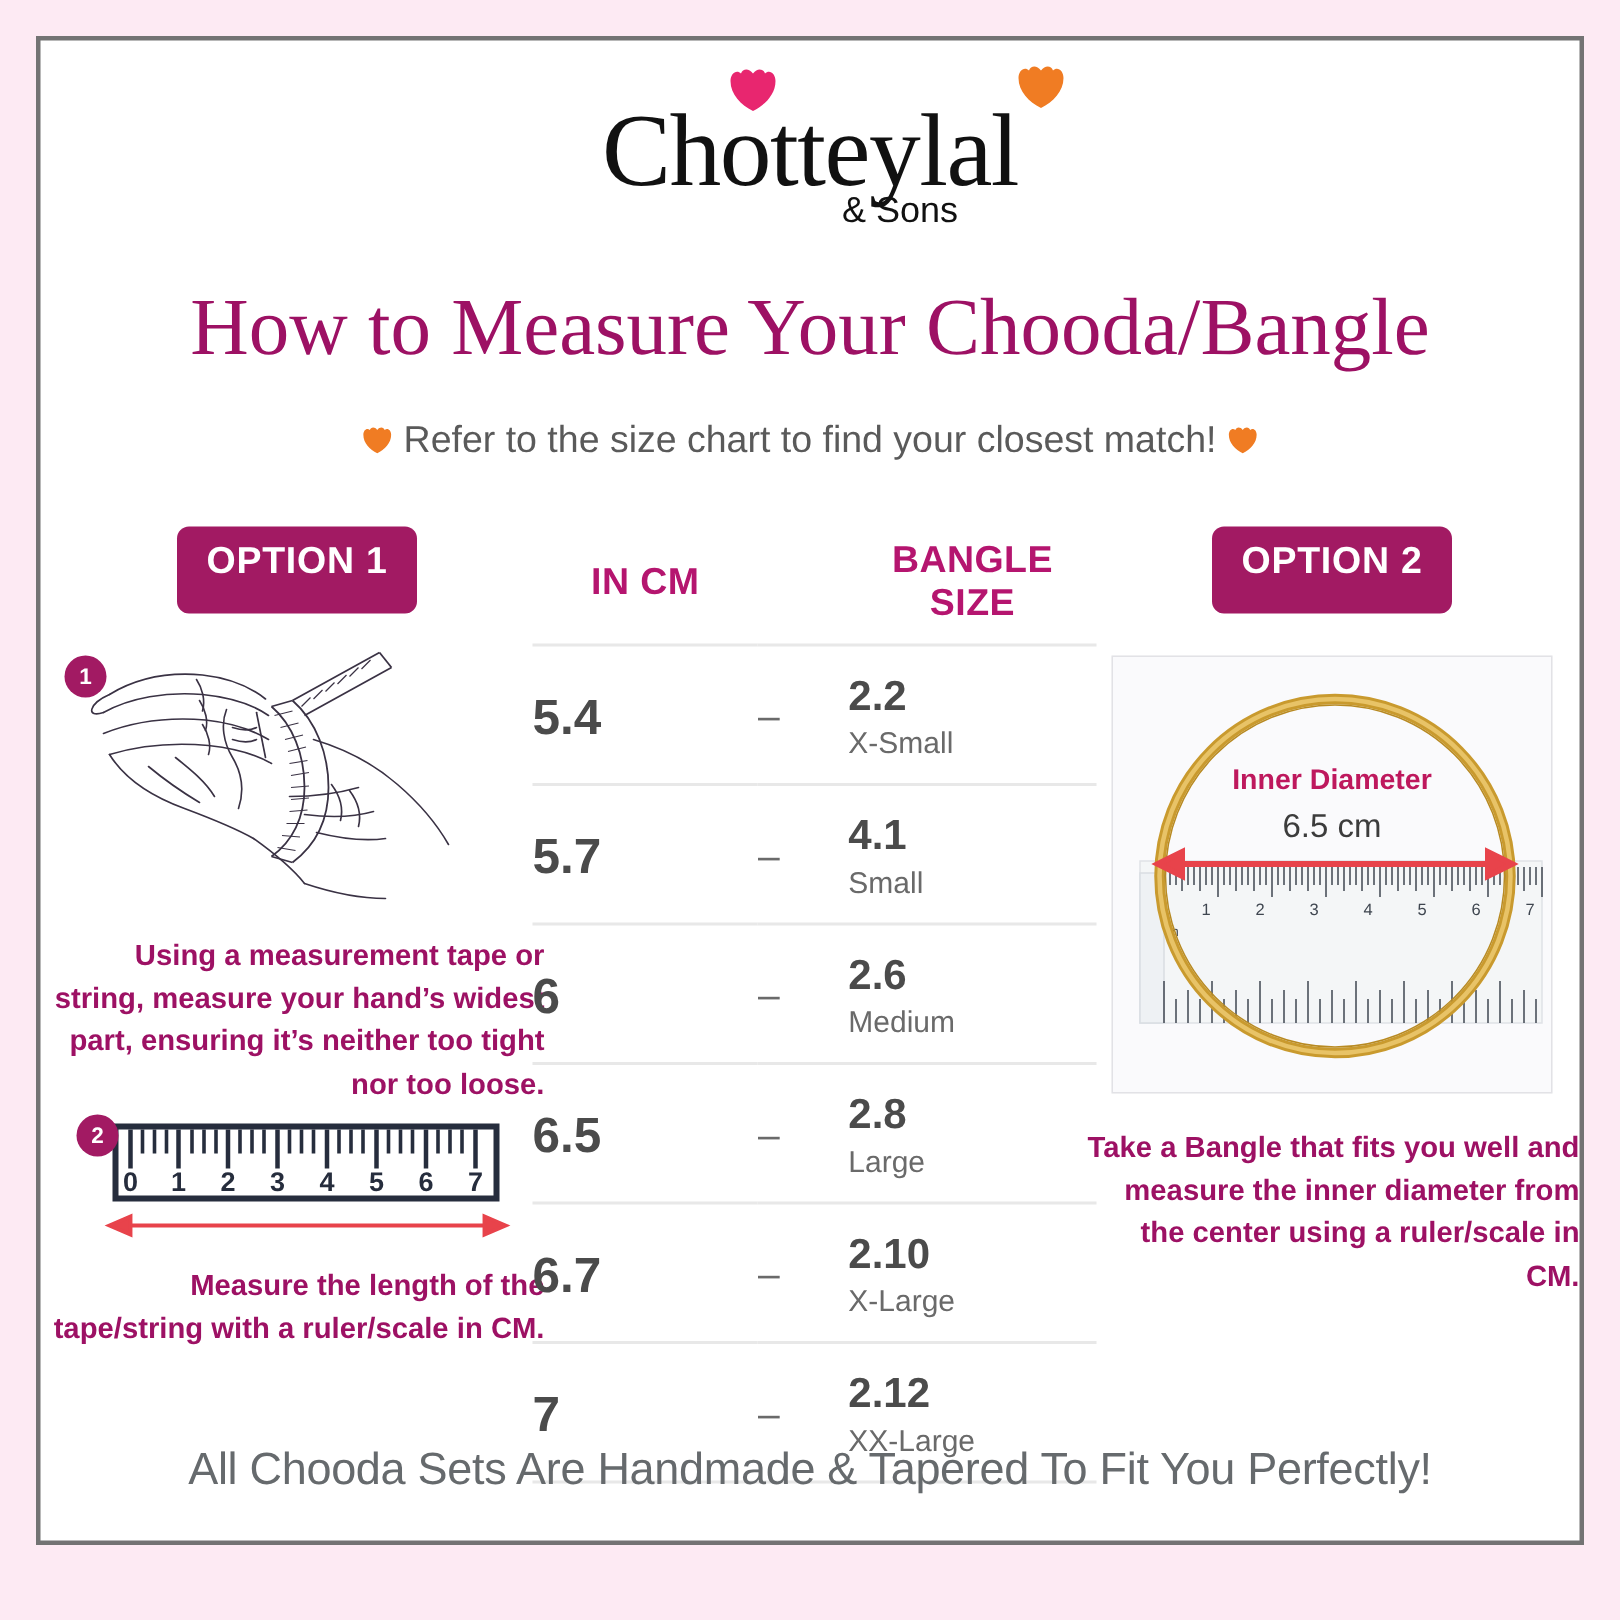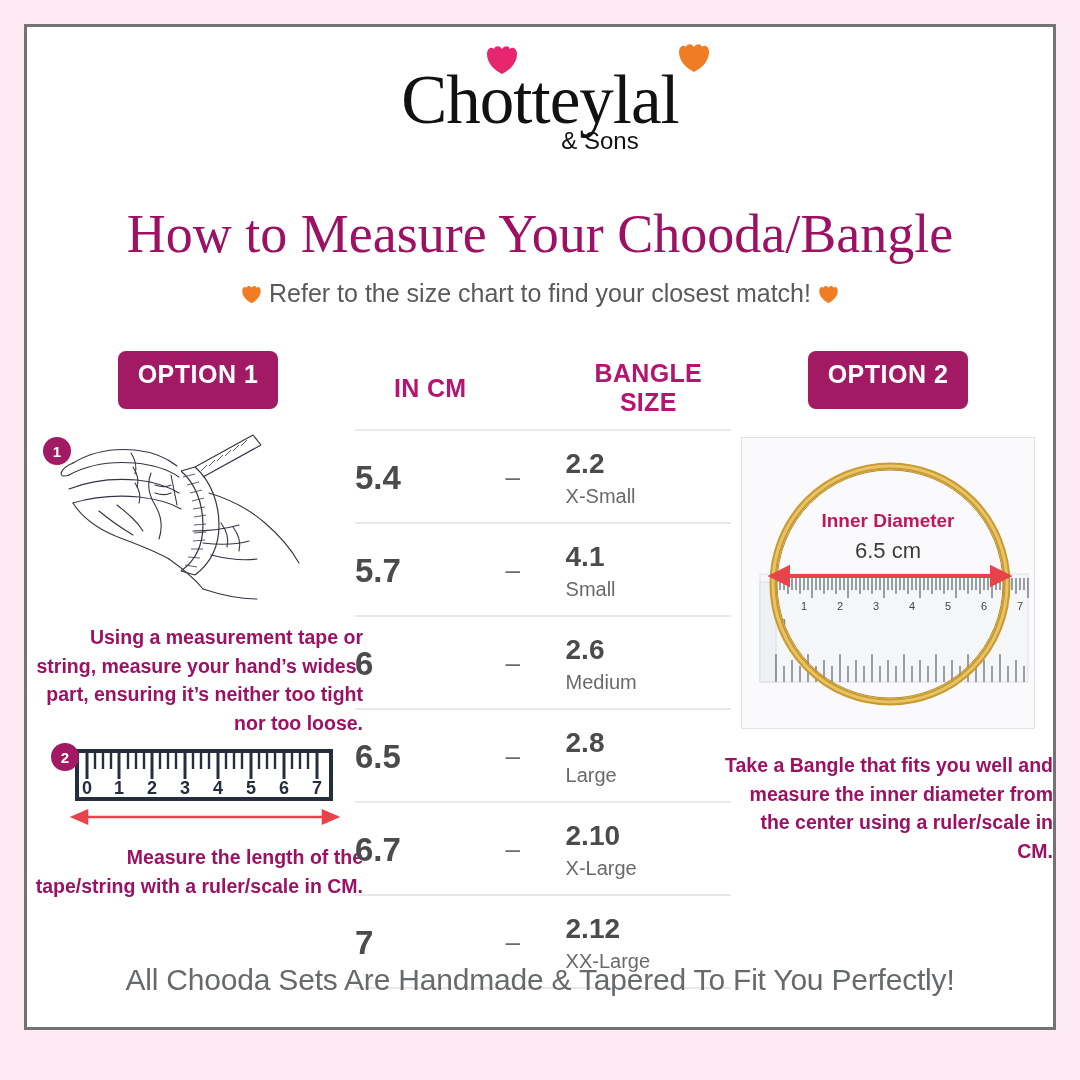--- a/index.html
+++ b/index.html
@@ -35,21 +35,21 @@
   .tulip.pink { left:84px; top:-16px; }
   .tulip.orange { left:276px; top:-18px; }
   .logo-sub {
     font-family:Liberation Sans, sans-serif;
     font-size:24px; color:#111;
     margin-top:-12px; padding-left:120px;
   }
 
   
   .headline {
-    position:absolute; top:176px; left:0; width:100%;
+    position:absolute; top:160px; left:0; width:100%;
     text-align:center;
     font-family:"Liberation Serif", serif;
     font-size:54px; line-height:62px;
     color:#9d1164; letter-spacing:0px;
   }
   .subhead {
     position:absolute; top:250px; left:0; width:100%;
     text-align:center;
     font-size:25px; line-height:32px; color:#5a5a5a;
     white-space:nowrap;

